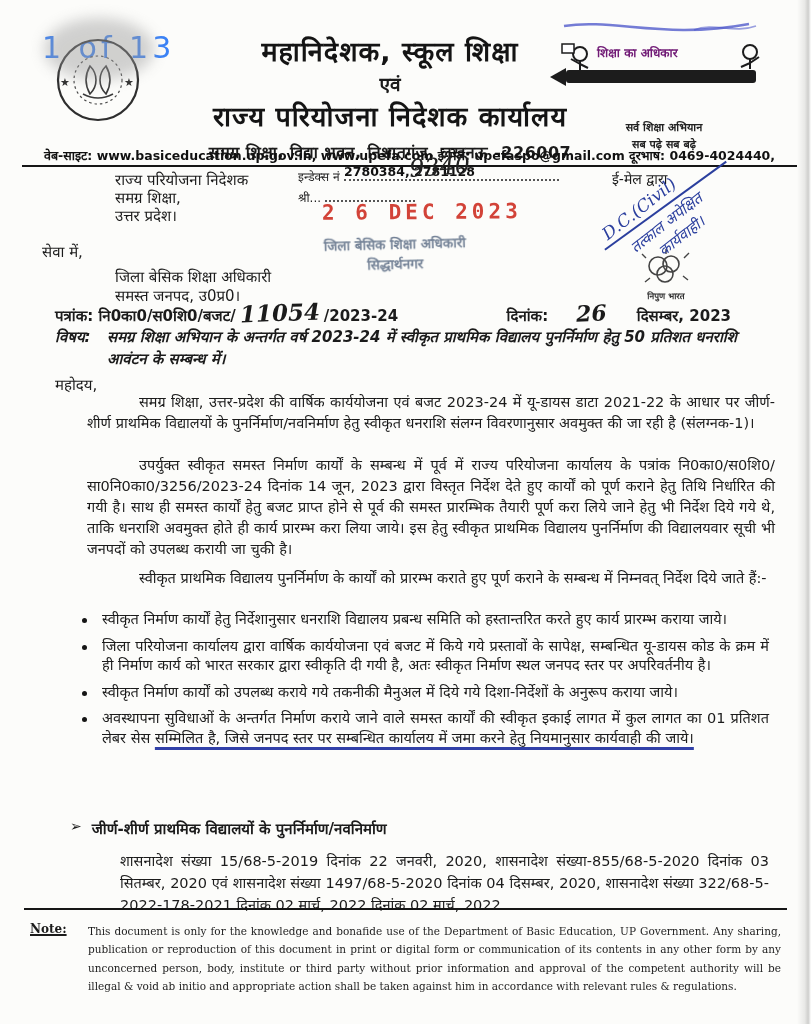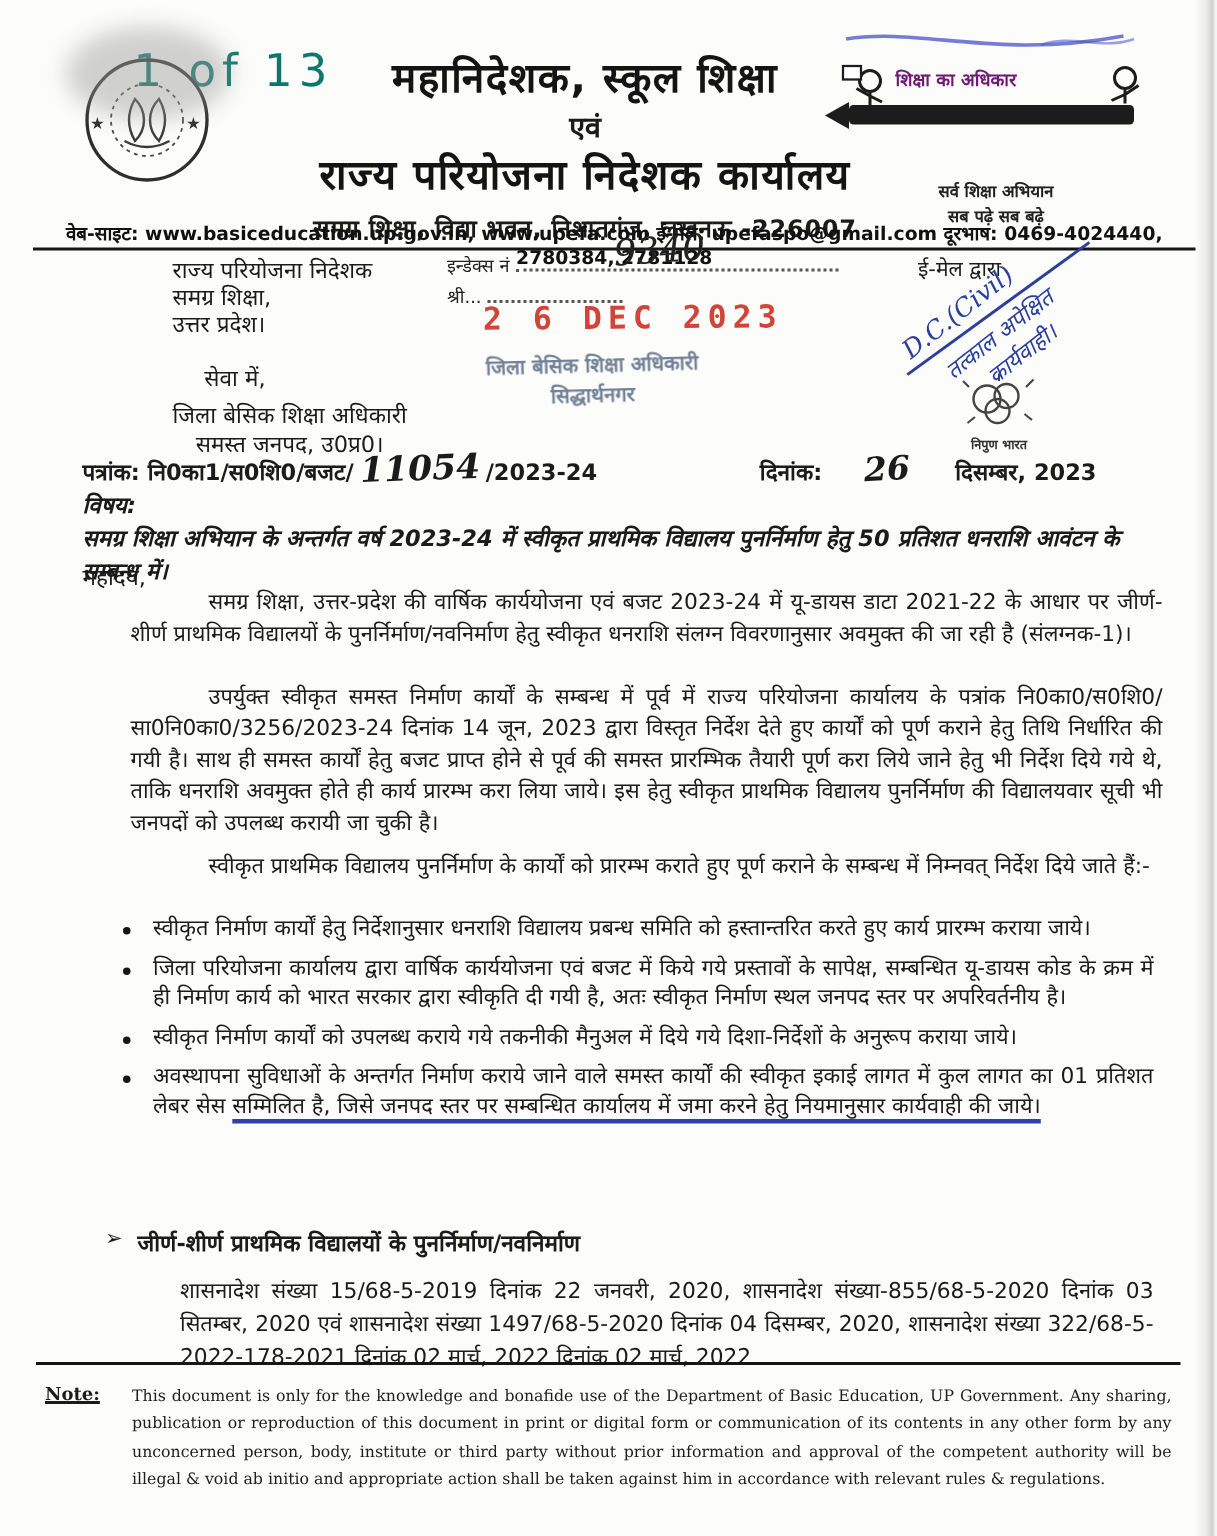--- a/index.html
+++ b/index.html
@@ -8,22 +8,22 @@
     position:relative; width:811px; height:1024px; margin:0 auto;
     background:#fcfcfa; overflow:hidden; color:#1b1b1b;
   }
   .page::after {
     content:""; position:absolute; top:0; right:0; width:14px; height:100%;
     background:linear-gradient(to right, rgba(0,0,0,0) 0%, rgba(0,0,0,.08) 55%, rgba(0,0,0,.18) 80%, rgba(255,255,255,.9) 100%);
     pointer-events:none;
   }
   
   .watermark {
-    position:absolute; left:42px; top:30px; font-size:30px; color:#0f766e;
-    letter-spacing:4px; z-index:0;margin-left:47px;
+    position:absolute; left:42px; top:30px; font-size:30px; color:#3b82f6;
+    letter-spacing:4px; z-index:0;
   }
   
   .emblem { position:absolute; left:48px; top:24px; width:100px; height:104px; z-index:2; }
   .emblem-smudge {
     position:absolute; left:-4px; top:-6px; width:110px; height:62px; border-radius:50%;
     background:#9b9b9b; opacity:.45; filter:blur(7px);
   }
   .head-center { position:absolute; left:150px; width:480px; top:32px; text-align:center; z-index:1; }
   .head-title { font-size:27px; font-weight:700; color:#141414; letter-spacing:1px; }
   .head-evam  { font-size:19px; font-weight:700; margin-top:2px; }
@@ -35,21 +35,21 @@
   .nipun-caption { font-size:8.5px; font-weight:700; color:#333; margin-top:-2px; }
   .contact-line {
     position:absolute; left:28px; right:20px; top:147px; text-align:center;
     font-size:12.5px; font-weight:700; color:#111; z-index:1;
   }
   .rule-top { position:absolute; left:22px; right:14px; top:165px; border-top:2.5px solid #161616; }
   .rule-bottom { position:absolute; left:24px; right:24px; top:908px; border-top:2px solid #161616; }
   
   .from-block { position:absolute; left:55px; top:169px; font-size:15px; line-height:18px; }
   .from-lines { margin-left:60px; margin-top:2px; }
-  .to-block { position:absolute; left:42px; top:243px; font-size:15px; line-height:19px;text-align:center; }
+  .to-block { position:absolute; left:42px; top:243px; font-size:15px; line-height:19px; }
   .to-lines { margin-left:73px; margin-top:6px; }
   .index-block { position:absolute; left:298px; top:168px; font-size:12px; color:#222; z-index:3; }
   .dots { display:inline-block; border-bottom:2px dotted #555; height:10px; position:relative; margin-left:4px; }
   .w220 { width:215px; } .w90 { width:90px; }
   .hw { font-family:"DejaVu Serif","Liberation Serif",serif; font-style:italic; }
   .index-num {
     position:absolute; left:65px; top:-18px; font-size:24px; color:#222; transform:rotate(-4deg);
   }
   .email-via { position:absolute; left:612px; top:169px; font-size:14px; z-index:3; }
   .date-stamp {
@@ -69,21 +69,21 @@
   }
   .hw-note .l1 { font-size:17px; padding-bottom:2px; }
   .hw-rule { width:150px; border-top:2px solid #2b3f9e; transform:rotate(2deg); margin:1px 0 2px -8px; }
   .hw-note .l2 { font-size:15px; margin-left:14px; }
   .hw-note .l3 { font-size:15px; margin-left:34px; }
   
   .ref-line { position:absolute; left:55px; right:40px; top:299px; font-size:15px; font-weight:600; display:flex; align-items:baseline; }
   .hw-no { font-size:23px; font-weight:700; transform:rotate(-2deg); margin:0 4px; display:inline-block; }
   .ref-date { margin-left:auto; margin-right:40px; display:flex; align-items:baseline;gap:24px; }
   .hw-day { font-size:22px; font-weight:700; margin:0 6px 0 4px; transform:rotate(-3deg); display:inline-block; }
-  .subject-block { position:absolute; left:55px; right:55px; top:326px; display:flex; font-size:15px; font-weight:700; font-style:italic; line-height:22px;flex-direction:column; }
+  .subject-block { position:absolute; left:55px; right:55px; top:326px; display:flex; font-size:15px; font-weight:700; font-style:italic; line-height:22px; }
   .subject-label { width:52px; flex:none; }
   .salutation { position:absolute; left:55px; top:374px; font-size:15px; }
   
   .para { position:absolute; left:55px; right:36px; font-size:14.5px; line-height:21px; text-align:justify;margin-left:32px; }
   .p1 { top:392px; text-indent:52px; }
   .p2 { top:455px; text-indent:52px; }
   .p3 { top:568px; text-indent:52px; }
   .bullet-list { position:absolute; left:78px; right:42px; top:610px; list-style:none; font-size:14.5px; line-height:19.5px; text-align:justify; }
   .bullet-list li { position:relative; padding-left:24px; margin-bottom:7px; }
   .bullet-list li::before { content:""; position:absolute; left:4px; top:8px; width:5px; height:5px; border-radius:50%; background:#151515; }
@@ -196,21 +196,21 @@
   <div class="to-block">
     <div>सेवा में,</div>
     <div class="to-lines">
       <div>जिला बेसिक शिक्षा अधिकारी</div>
       <div>समस्त जनपद, उ0प्र0।</div>
     </div>
   </div>
 
   <div class="ref-line">
     <span>पत्रांक:</span>&nbsp;
-    <span>नि0का1/स0शि0/बजट/</span>
+    <span>नि0का0/स0शि0/बजट/</span>
     <span class="hw hw-no">11054</span>
     <span>/2023-24</span>
     <span class="ref-date">
       <span>दिनांक:</span>
       <span class="hw hw-day">26</span>
       <span>दिसम्बर, 2023</span>
     </span>
   </div>
 
   <div class="subject-block">

